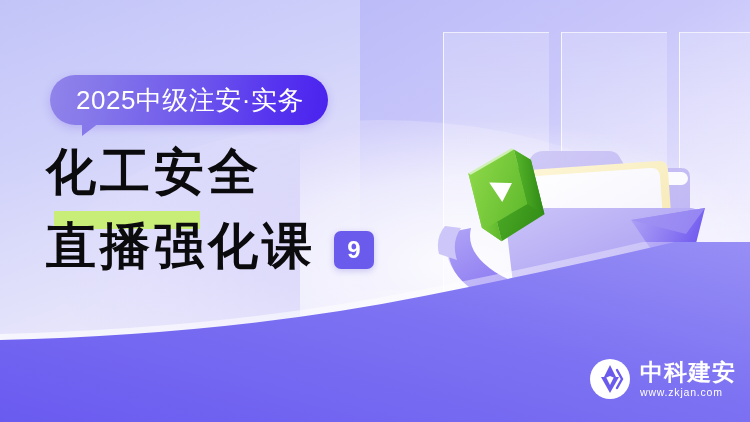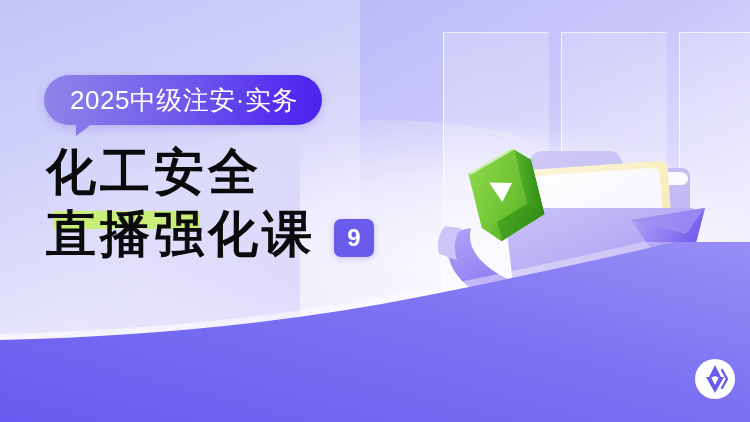--- a/index.html
+++ b/index.html
@@ -41,21 +41,21 @@
   .panel.p2{left:561px;width:105px;height:305px;}
   .panel.p3{left:679px;width:95px;height:305px;}
 
   
   .wave{
     position:absolute;left:0;bottom:0;width:750px;height:180px;
   }
   .wave svg{display:block;width:750px;height:180px;}
 
   
-  .badge-wrap{position:absolute;left:44px;top:75px;}
+  .badge-wrap{position:absolute;left:50px;top:75px;}
   .badge{
     position:relative;
     display:inline-flex;align-items:center;justify-content:center;
     height:50px;padding:0 24px 0 26px;
     border-radius:25px;
     background:linear-gradient(100deg,#9184ea 0%,#8375ea 20%,#6e57ec 52%,#5633ef 80%,#4a22ee 100%);
     color:#ffffff;
     font-size:26px;letter-spacing:.5px;
     white-space:nowrap;
     box-shadow:0 3px 10px rgba(90,60,220,.22);
@@ -81,21 +81,21 @@
     font-size:50px;
     color:#0b0b0d;
     letter-spacing:4px;
     white-space:nowrap;
   }
   .hl-bar{
     position:absolute;z-index:1;
     left:8px;top:64px;width:146px;height:18px;
     background:#c8ee77;
   }
-  .row2{margin-top:4px;display:flex;align-items:center;}
+  .row2{margin-top:16px;display:flex;align-items:center;}
   .num-badge{
     display:inline-flex;align-items:center;justify-content:center;
     margin-left:18px;margin-top:6px;
     width:40px;height:38px;border-radius:7px;
     background:#6a5bec;
     color:#ffffff;
     font-size:24px;font-weight:bold;
     font-family:"Liberation Sans","DejaVu Sans",sans-serif;
     box-shadow:0 2px 6px rgba(80,60,210,.25);
   }
@@ -256,15 +256,19 @@
 
   <div class="logo">
     <span class="logo-mark">
       <svg viewBox="0 0 42 42" xmlns="http://www.w3.org/2000/svg">
         <circle cx="21" cy="21" r="20" fill="#ffffff"></circle>
         <path d="M21 7 L28 21 L21 18 L14 21 Z" fill="#6a5bec"></path>
         <path d="M12 19 L21 35 L30 19 L25 19 L21 27 L17 19 Z" fill="#6a5bec"></path>
         <path d="M28 12 L33 21 L28 30" stroke="#6a5bec" stroke-width="2.4" fill="none" stroke-linecap="round"></path>
       </svg>
     </span>
+    <span class="logo-text">
+      <span class="logo-name">中科建安</span>
+      <span class="logo-url">www.zkjan.com</span>
+    </span>
   </div>
 
 </div>
 
 </body></html>

